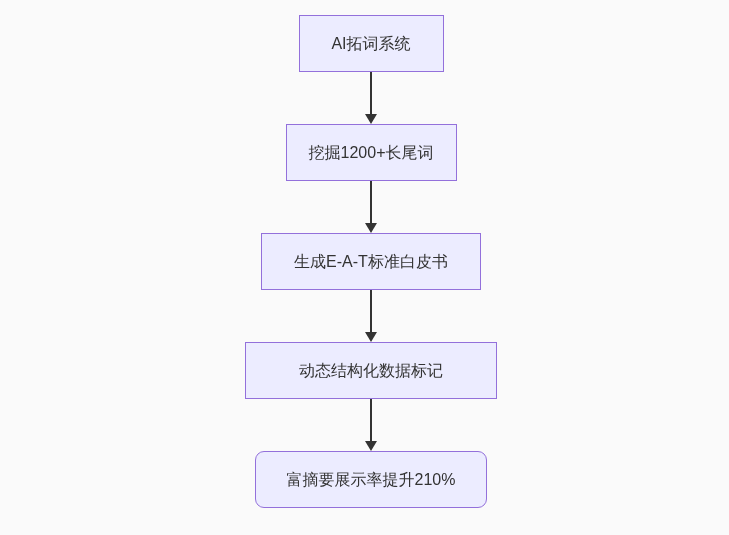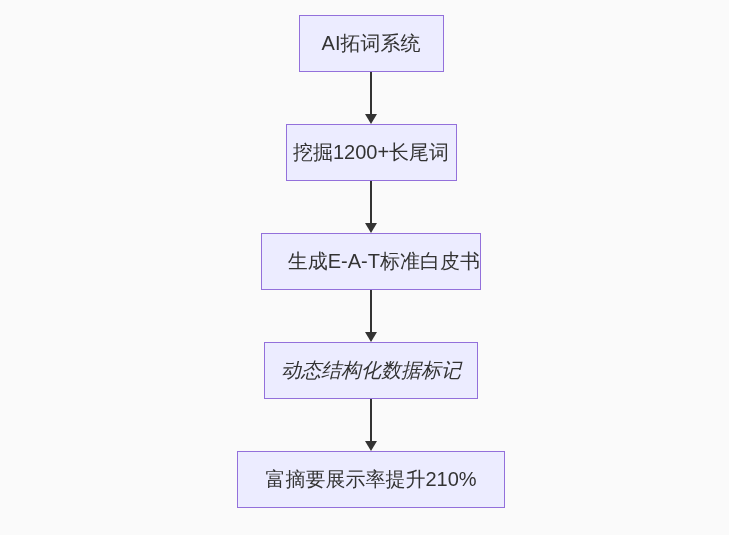--- a/index.html
+++ b/index.html
@@ -15,32 +15,32 @@
     left: 371px;
     transform: translateX(-50%);
     display: flex;
     flex-direction: column;
     align-items: center;
   }
   .node {
     background: #ECECFF;
     border: 1px solid #9370DB;
     color: #333333;
-    font-size: 20px;
+    font-size: 16px;
     height: 57px;
     line-height: 55px;
     text-align: center;
     white-space: nowrap;
     flex: 0 0 auto;
   }
   .node.n1 { width: 145px; }
   .node.n2 { width: 171px; }
-  .node.n3 { width: 220px; text-align: right; }
-  .node.n4 { width: 214px; font-style: italic; }
-  .node.n5 { width: 268px; }
+  .node.n3 { width: 220px; }
+  .node.n4 { width: 252px; }
+  .node.n5 { width: 232px; border-radius: 9px; }
   .arrow {
     position: relative;
     width: 16px;
     height: 52px;
     flex: 0 0 auto;
   }
   .arrow .line {
     position: absolute;
     left: 50%;
     transform: translateX(-50%);

